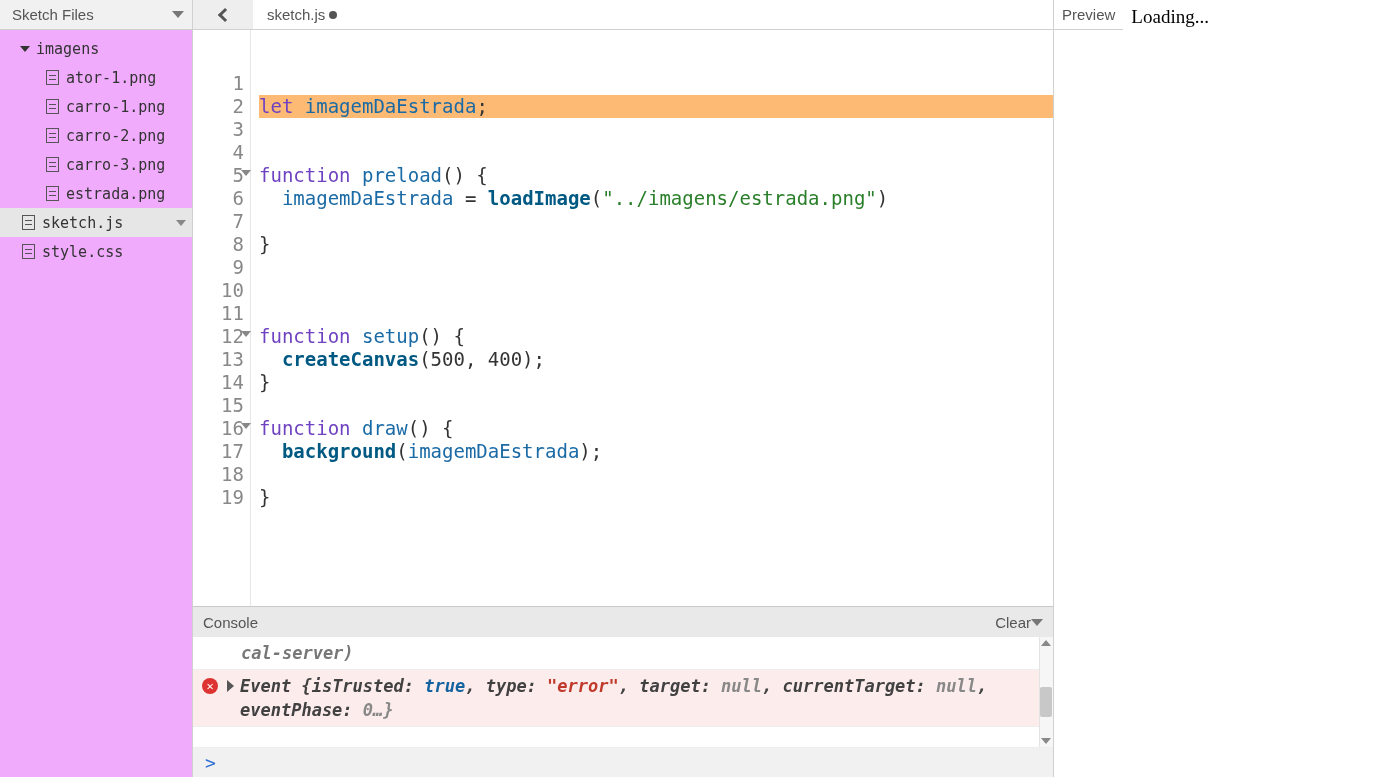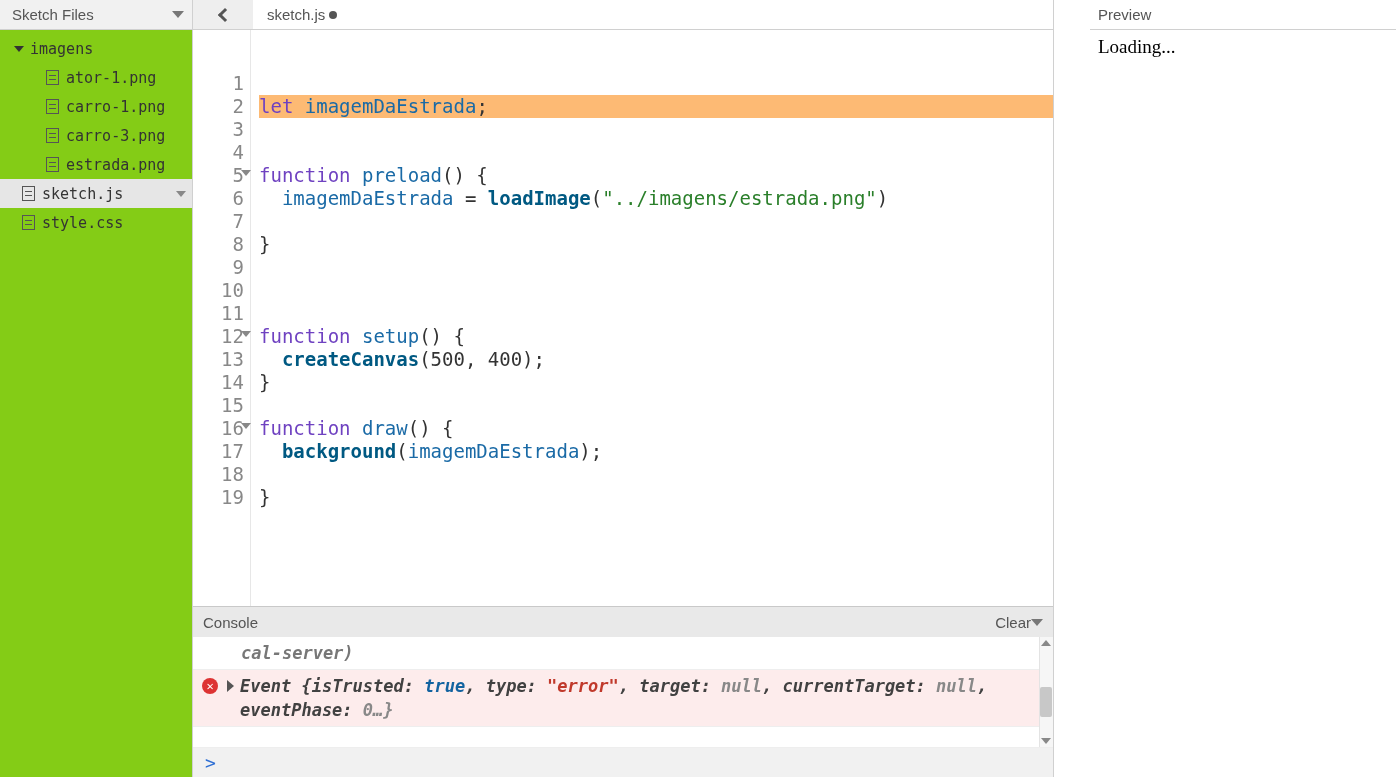--- a/index.html
+++ b/index.html
@@ -12,21 +12,21 @@
     height: 777px;
     overflow: hidden;
     display: flex;
   }
 
   
   .sidebar {
     width: 193px;
     flex: none;
     border-right: 1px solid #d0d0d0;
-    background: #84cc16;
+    background: #f0abfc;
     display: flex;
     flex-direction: column;
     font-size: 15px;
   }
   .sidebar-header {
     height: 30px;
     display: flex;
     align-items: center;
     justify-content: space-between;
     background: #f1f1f1;
@@ -78,21 +78,21 @@
   .tree-row .file-icon::before { top: 4px; left: 2px; right: 2px; }
   .tree-row .file-icon::after  { top: 8px; left: 2px; right: 2px; }
   .tree-row .label { flex: 1; white-space: nowrap; overflow: hidden; text-overflow: ellipsis; }
   .tree-row .cfg {
     width: 0; height: 0;
     border-left: 5px solid transparent;
     border-right: 5px solid transparent;
     border-top: 6px solid #888;
     flex: none;
   }
-  .depth-0 { padding-left: 0; }
+  .depth-0 { padding-left: 6px; }
   .depth-1 { padding-left: 22px; }
   .depth-2 { padding-left: 46px; }
 
   
   .editor-col {
     flex: 1;
     display: flex;
     flex-direction: column;
     min-width: 0;
   }
@@ -290,22 +290,21 @@
     border-right: 5px solid transparent;
     border-top: 6px solid #888;
   }
 
   
   .preview-col {
     width: 343px;
     flex: none;
     border-left: 1px solid #d0d0d0;
     display: flex;
-    flex-direction: column;
-    padding-left: 36px;
+    flex-direction: row;
   }
   .preview-header {
     height: 30px;
     display: flex;
     align-items: center;
     padding: 0 8px;
     background: #fff;
     border-bottom: 1px solid #d0d0d0;
     color: #555;
     font-size: 15px;
@@ -331,20 +330,24 @@
       <span class="caret"></span>
       <span class="label">imagens</span>
     </div>
     <div class="tree-row depth-2">
       <span class="file-icon"></span>
       <span class="label">ator-1.png</span>
     </div>
     <div class="tree-row depth-2">
       <span class="file-icon"></span>
       <span class="label">carro-1.png</span>
+    </div>
+    <div class="tree-row depth-2">
+      <span class="file-icon"></span>
+      <span class="label">carro-2.png</span>
     </div>
     <div class="tree-row depth-2">
       <span class="file-icon"></span>
       <span class="label">carro-3.png</span>
     </div>
     <div class="tree-row depth-2">
       <span class="file-icon"></span>
       <span class="label">estrada.png</span>
     </div>
 

